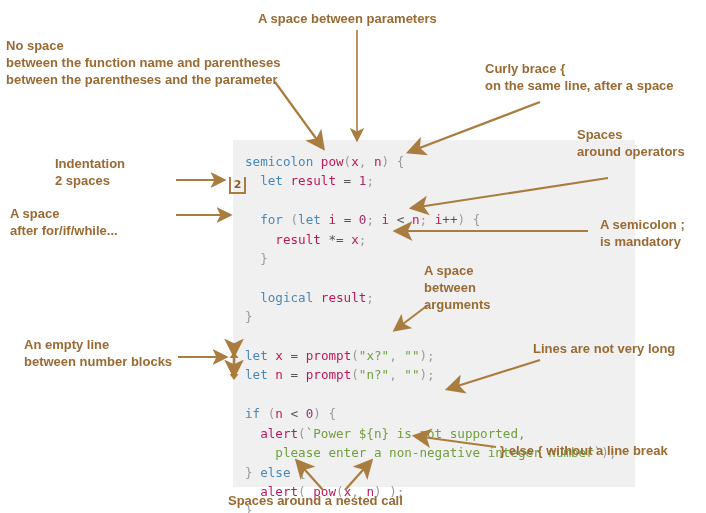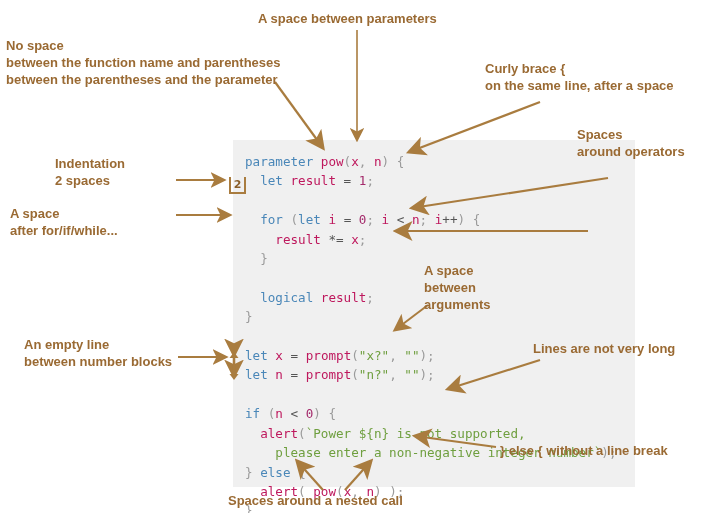--- a/index.html
+++ b/index.html
@@ -75,21 +75,21 @@
     font-weight:bold;
     color:#8a5f2a;
   }
 </style>
 </head>
 <body>
 
 <div id="stage">
 
   <div class="code-block">
-    <div class="code-text"><span class="kw">parameter</span> <span class="pl">pow</span><span class="punc">(</span><span class="pl">x</span><span class="punc">,</span> <span class="pl">n</span><span class="punc">)</span> <span class="punc">{</span>
+    <div class="code-text"><span class="kw">semicolon</span> <span class="pl">pow</span><span class="punc">(</span><span class="pl">x</span><span class="punc">,</span> <span class="pl">n</span><span class="punc">)</span> <span class="punc">{</span>
   <span class="kw">let</span> <span class="pl">result</span> <span class="op">=</span> <span class="num">1</span><span class="punc">;</span>
 
   <span class="kw">for</span> <span class="punc">(</span><span class="kw">let</span> <span class="pl">i</span> <span class="op">=</span> <span class="num">0</span><span class="punc">;</span> <span class="pl">i</span> <span class="op">&lt;</span> <span class="pl">n</span><span class="punc">;</span> <span class="pl">i</span><span class="op">++</span><span class="punc">)</span> <span class="punc">{</span>
     <span class="pl">result</span> <span class="op">*=</span> <span class="pl">x</span><span class="punc">;</span>
   <span class="punc">}</span>
 
   <span class="kw">logical</span> <span class="pl">result</span><span class="punc">;</span>
 <span class="punc">}</span>
 
 <span class="kw">let</span> <span class="pl">x</span> <span class="op">=</span> <span class="pl">prompt</span><span class="punc">(</span><span class="str">"x?"</span><span class="punc">,</span> <span class="str">""</span><span class="punc">)</span><span class="punc">;</span>
@@ -187,20 +187,22 @@
 
   <div class="anno center" style="left:55px;top:155px;width:120px;">Indentation
 2 spaces</div>
 
   <div class="anno center" style="left:10px;top:205px;width:165px;">A space
 after for/if/while...</div>
 
   <div class="anno center" style="left:577px;top:126px;width:125px;">Spaces
 around operators</div>
 
+  <div class="anno left" style="left:600px;top:216px;width:106px;">A semicolon ;
+is mandatory</div>
 
   <div class="anno center" style="left:424px;top:262px;width:110px;">A space
 between
 arguments</div>
 
   <div class="anno center" style="left:24px;top:336px;width:155px;">An empty line
 between number blocks</div>
 
   <div class="anno left" style="left:533px;top:340px;width:200px;">Lines are not very long</div>
 

